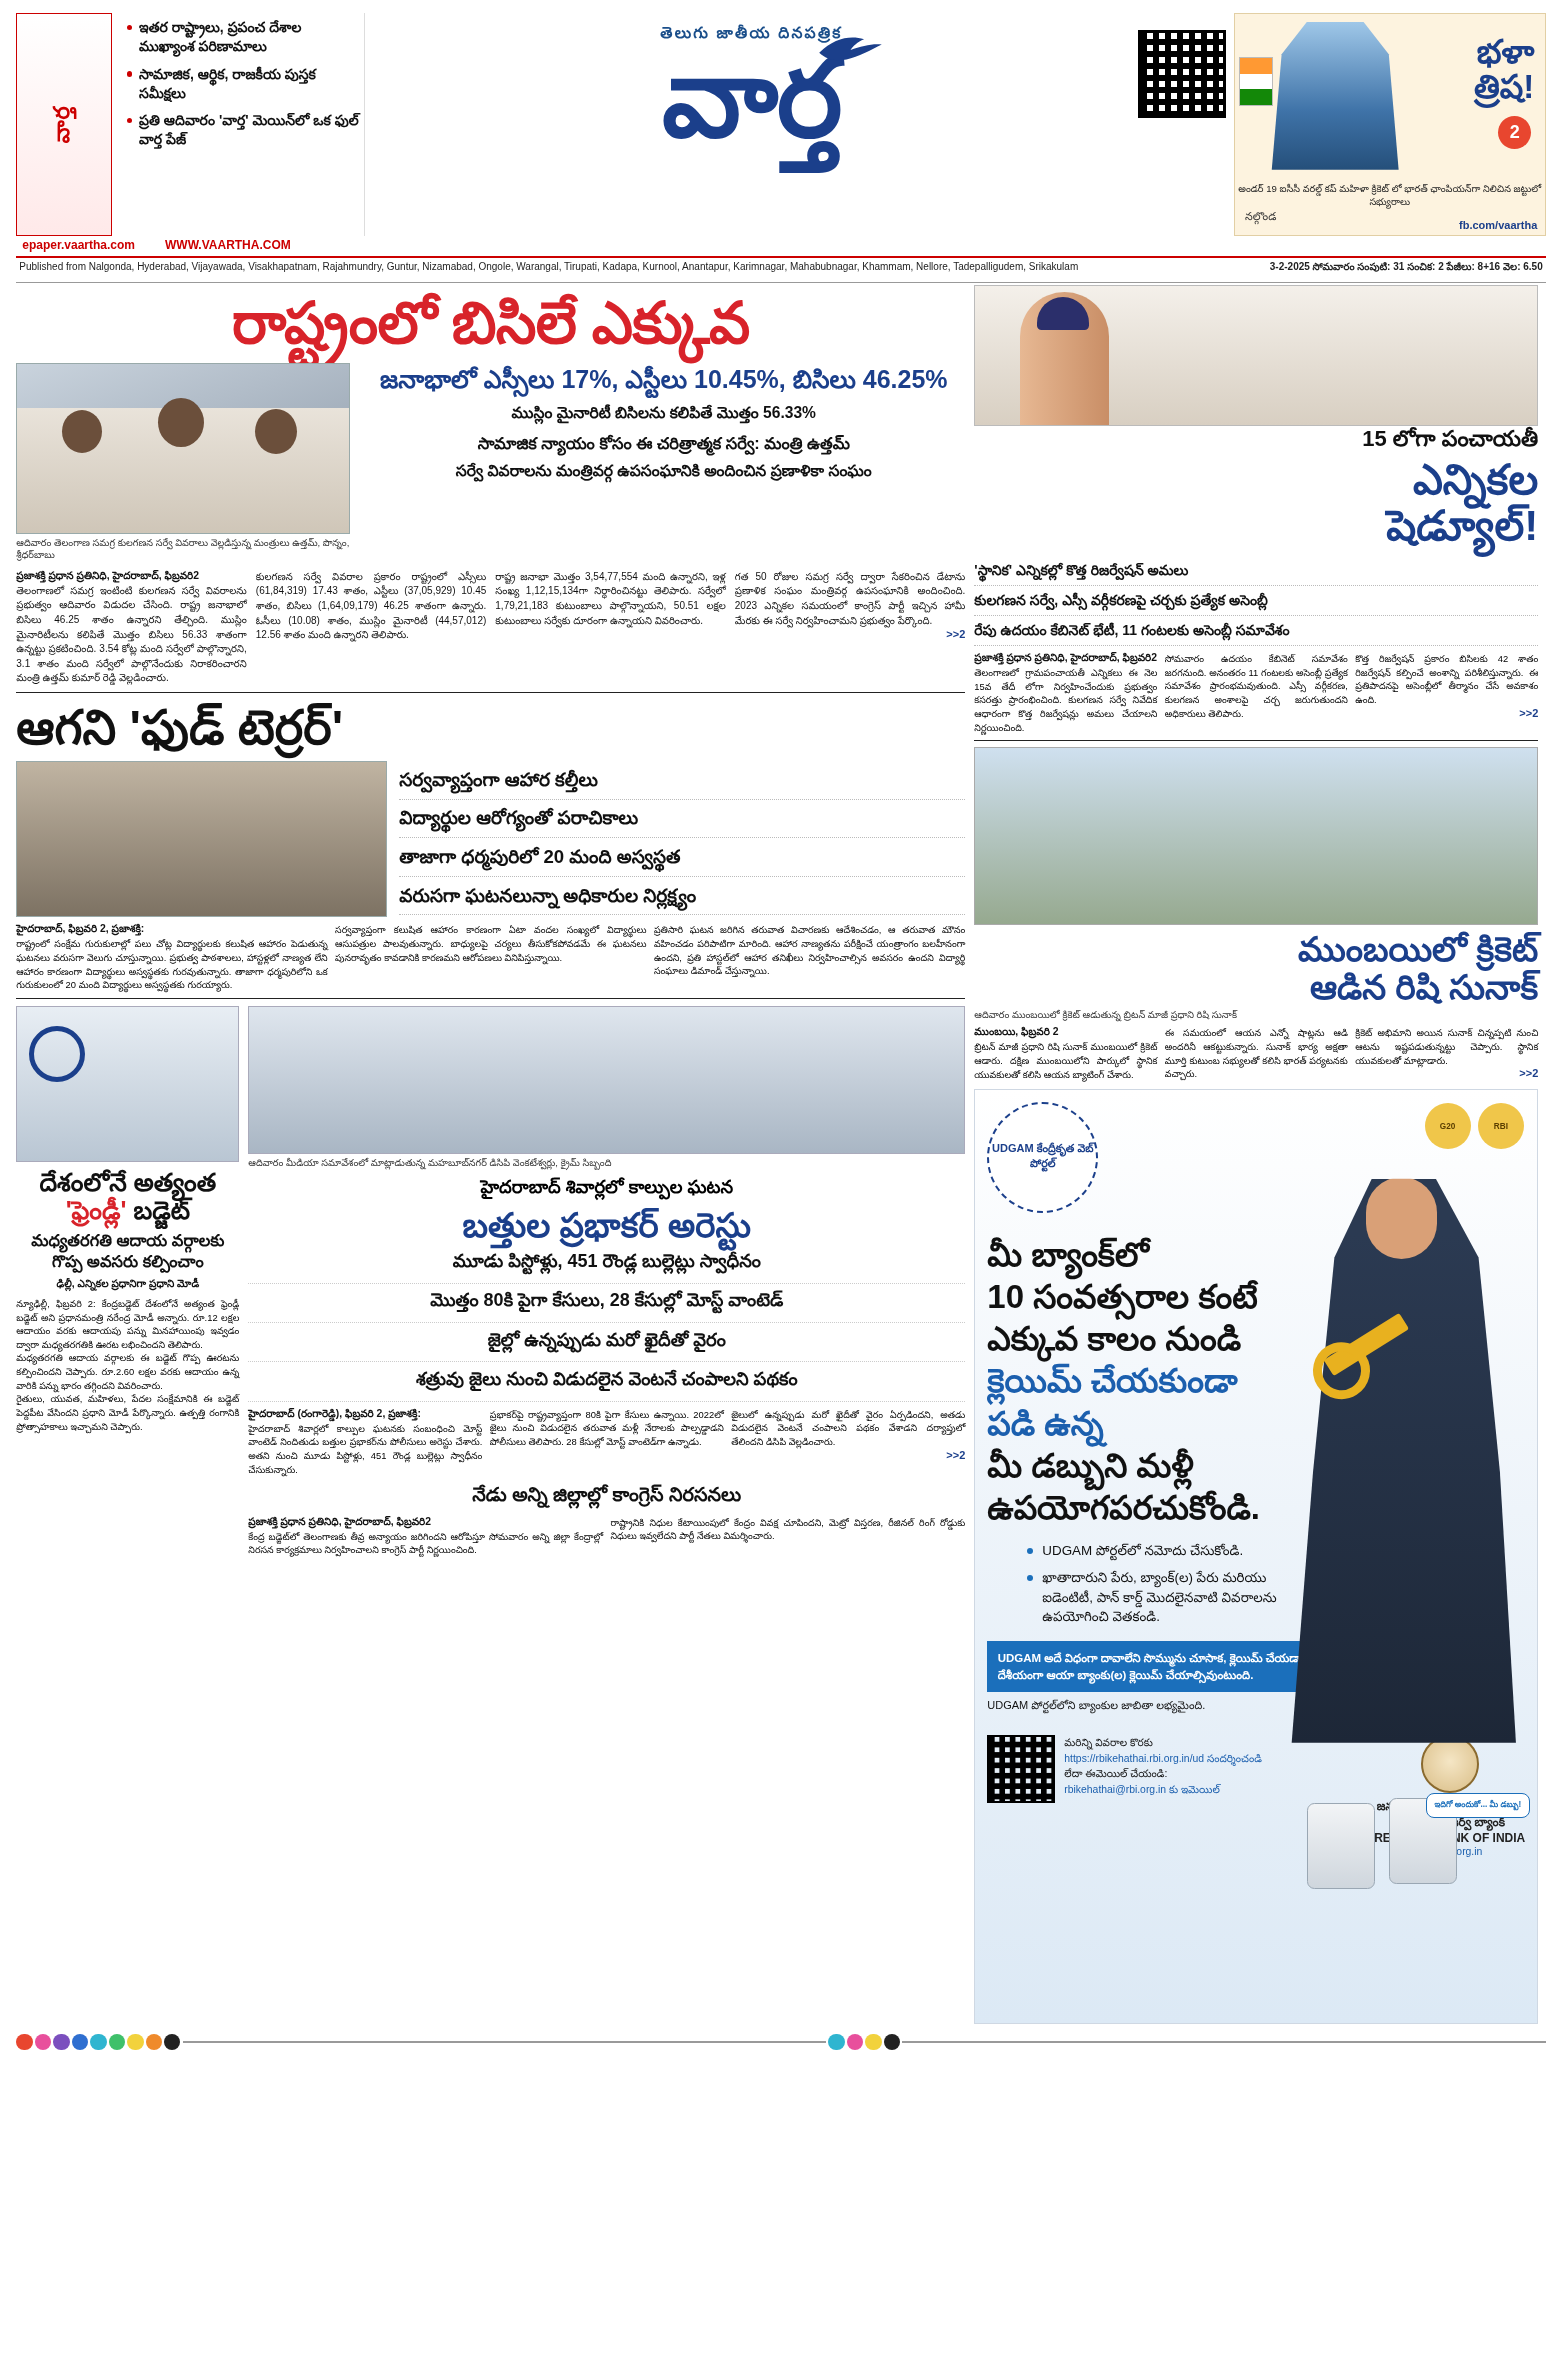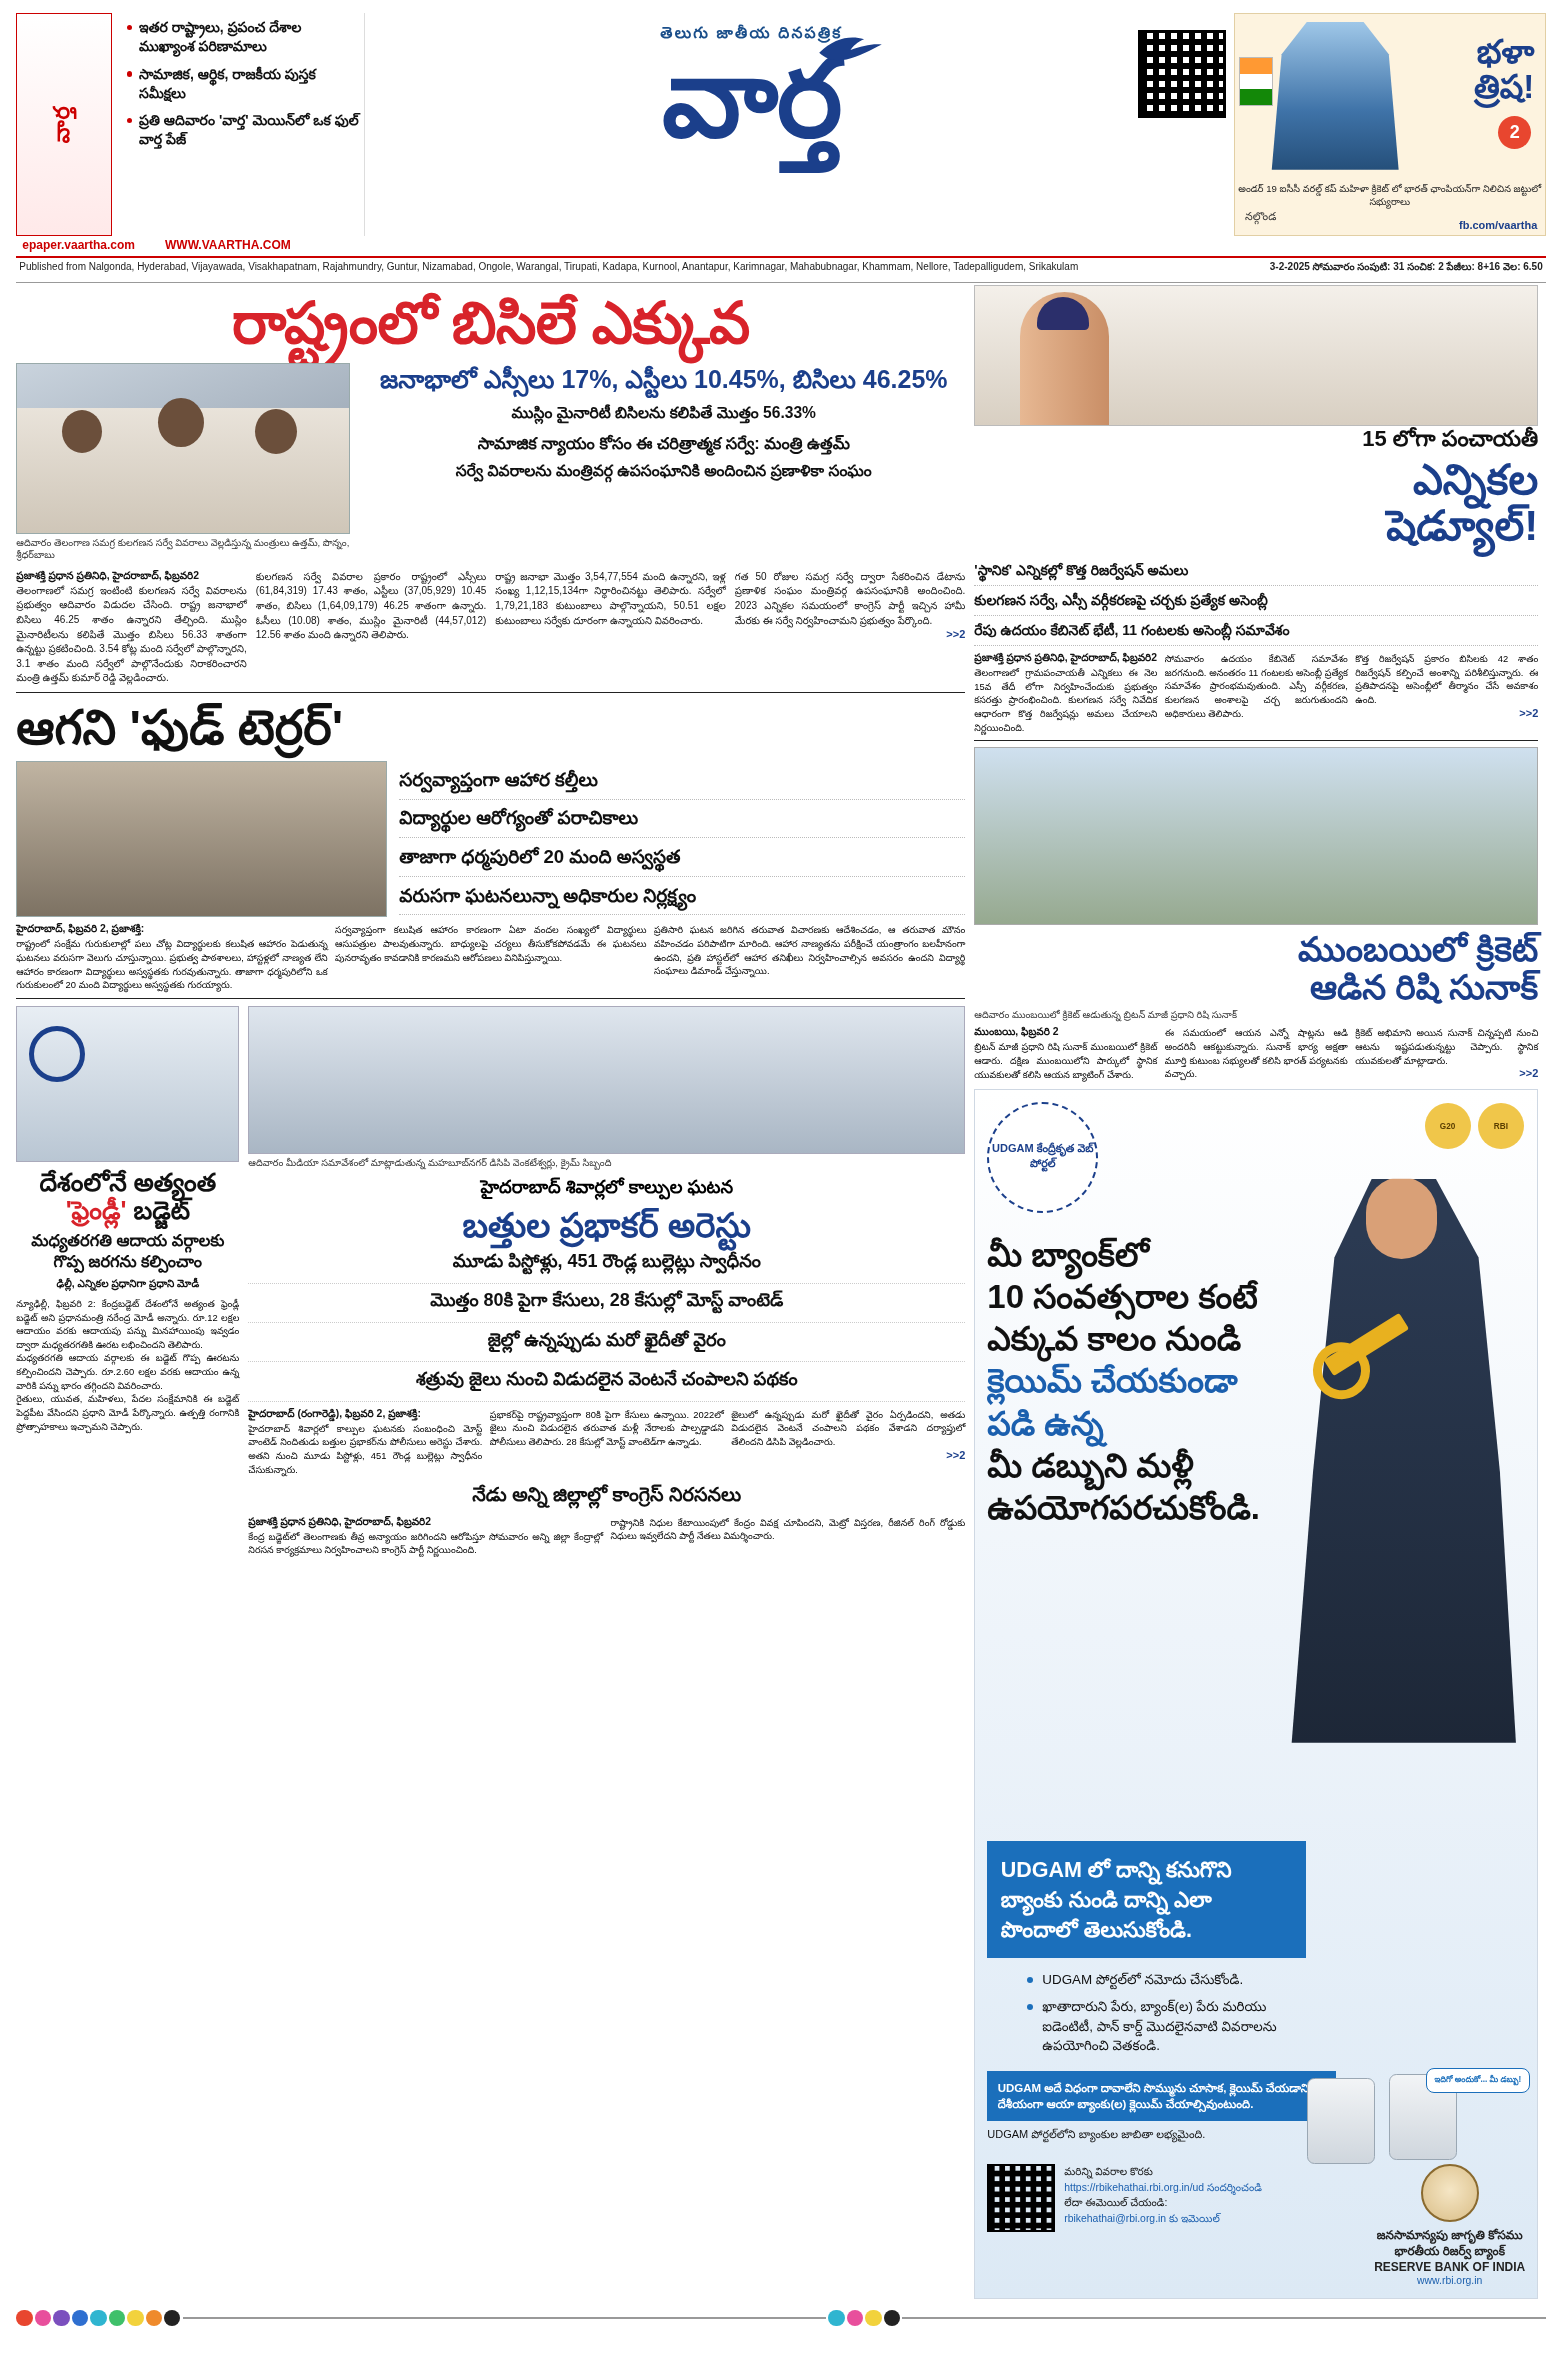--- a/index.html
+++ b/index.html
@@ -579,21 +579,21 @@
       <div class="b3">
 
         <div class="b3-col1">
           <div class="modi-photo">
             <div class="wheel"></div>
           </div>
           <div class="m-head">
             <span>దేశంలోనే అత్యంత</span><br>
             <span class="q">'ఫ్రెండ్లీ'</span><span> బడ్జెట్</span>
           </div>
-          <div class="m-sub">మధ్యతరగతి ఆదాయ వర్గాలకు గొప్ప జరగను కల్పించాం</div>
+          <div class="m-sub">మధ్యతరగతి ఆదాయ వర్గాలకు గొప్ప అవసరు కల్పించాం</div>
           <div class="byline" style="text-align:center;margin-top:6px">ఢిల్లీ, ఎన్నికల ప్రధానిగా ప్రధాని మోడీ</div>
           <div class="small" style="margin-top:4.5px">న్యూఢిల్లీ, ఫిబ్రవరి 2: కేంద్రబడ్జెట్ దేశంలోనే అత్యంత ఫ్రెండ్లీ బడ్జెట్ అని ప్రధానమంత్రి నరేంద్ర మోడీ అన్నారు. రూ.12 లక్షల ఆదాయం వరకు ఆదాయపు పన్ను మినహాయింపు ఇవ్వడం ద్వారా మధ్యతరగతికి ఊరట లభించిందని తెలిపారు.</div>
           <div class="small">మధ్యతరగతి ఆదాయ వర్గాలకు ఈ బడ్జెట్ గొప్ప ఊరటను కల్పించిందని చెప్పారు. రూ.2.60 లక్షల వరకు ఆదాయం ఉన్న వారికి పన్ను భారం తగ్గిందని వివరించారు.</div>
           <div class="small">రైతులు, యువత, మహిళలు, పేదల సంక్షేమానికి ఈ బడ్జెట్ పెద్దపీట వేసిందని ప్రధాని మోడీ పేర్కొన్నారు. ఉత్పత్తి రంగానికి ప్రోత్సాహకాలు ఇచ్చామని చెప్పారు.</div>
         </div>
 
         <div class="b3-col2">
           <div class="press-photo"></div>
           <div class="caption">ఆదివారం మీడియా సమావేశంలో మాట్లాడుతున్న మహబూబ్‌నగర్ డిసిపి వెంకటేశ్వర్లు, క్రైమ్ సిబ్బంది</div>
           <div class="arrest-kicker">హైదరాబాద్ శివార్లలో కాల్పుల ఘటన</div>
@@ -704,21 +704,20 @@
         <div class="ad-headline">
           <span>మీ బ్యాంక్‌లో</span><br>
           <span>10 సంవత్సరాల కంటే</span><br>
           <span>ఎక్కువ కాలం నుండి</span><br>
           <span class="blue">క్లెయిమ్ చేయకుండా</span><br>
           <span class="blue">పడి ఉన్న</span><br>
           <span>మీ డబ్బుని మళ్లీ</span><br>
           <span>ఉపయోగపరచుకోండి.</span>
         </div>
 
-        <div class="ad-bluebox">UDGAM లో దాన్ని కనుగొని బ్యాంకు నుండి దాన్ని ఎలా పొందాలో తెలుసుకోండి.</div>
 
         <ul class="ad-list">
           <li>UDGAM పోర్టల్‌లో నమోదు చేసుకోండి.</li>
           <li>ఖాతాదారుని పేరు, బ్యాంక్(ల) పేరు మరియు ఐడెంటిటీ, పాన్ కార్డ్ మొదలైనవాటి వివరాలను ఉపయోగించి వెతకండి.</li>
         </ul>
 
         <div class="ad-mascots">
           <div class="jar a"></div>
           <div class="jar b"></div>
           <div class="speech">ఇదిగో అందుకో... మీ డబ్బు!</div>

